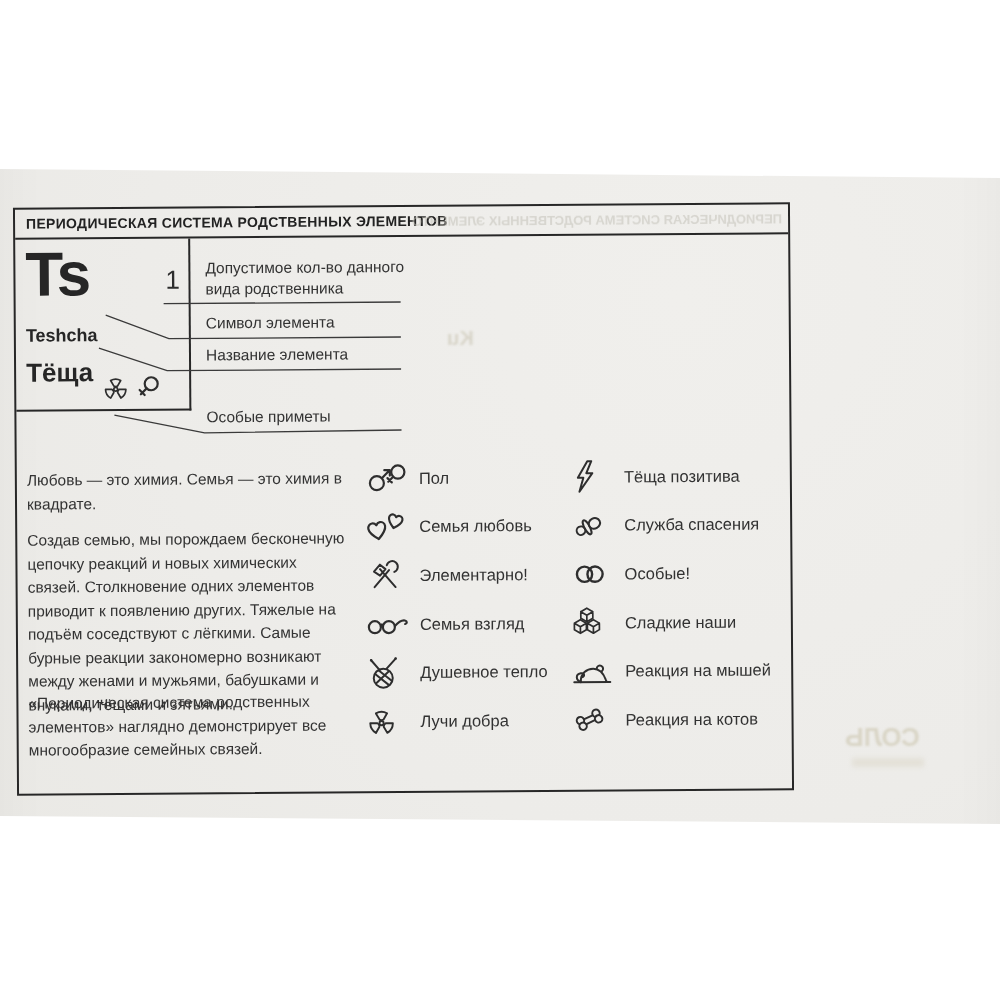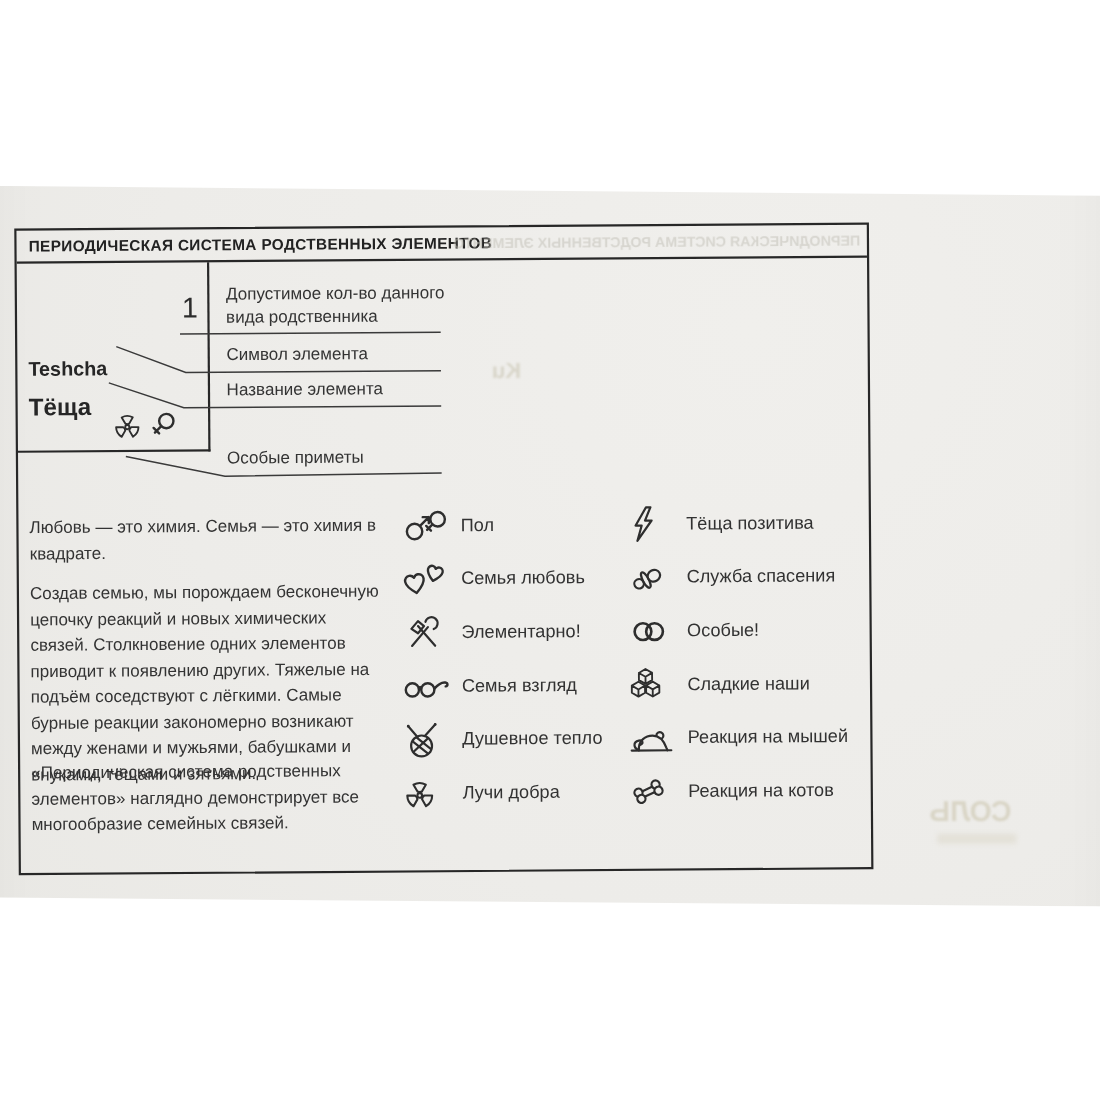--- a/index.html
+++ b/index.html
@@ -12,21 +12,21 @@
   .frame{position:absolute;left:15px;top:205px;width:773px;height:584px;
          border:2px solid #272727;transform:rotate(-0.4deg);}
   .title-bar{position:absolute;left:0;top:0;width:100%;height:28px;border-bottom:2px solid #272727;overflow:hidden;}
   .title-text{position:absolute;left:11px;top:6px;font-size:14px;font-weight:bold;letter-spacing:.3px;color:#222;}
   .ghost-title{position:absolute;right:6px;top:7px;width:370px;font-size:13px;font-weight:bold;
                color:#c3c1b8;opacity:.55;transform:scaleX(-1);white-space:nowrap;overflow:hidden;filter:blur(.6px);}
   .card{position:absolute;left:0;top:30px;width:173px;height:170px;
         border-right:2px solid #272727;border-bottom:2px solid #272727;}
   .card-symbol{position:absolute;left:10px;top:2px;font-size:62px;font-weight:bold;letter-spacing:-2px;color:#262626;line-height:1.05;}
   .card-lat{position:absolute;left:10px;top:86px;font-size:18px;font-weight:bold;color:#262626;}
-  .card-rus{position:absolute;left:10px;top:118px;font-size:22px;font-weight:bold;color:#262626;}
+  .card-rus{position:absolute;left:10px;top:118px;font-size:26px;font-weight:bold;color:#262626;}
   .card-icons{position:absolute;left:86px;bottom:3px;display:flex;align-items:flex-end;gap:5px;}
   .count{position:absolute;left:150px;top:56px;font-size:26px;color:#2c2c2c;}
   .callout{position:absolute;left:190px;width:212px;font-size:15.5px;line-height:21px;color:#333;}
   .c1{top:49px;}.c2{top:104px;}.c3{top:136px;}.c4{top:198px;}
   .callout-svg{position:absolute;left:0;top:0;pointer-events:none;}
   .paras{position:absolute;left:10px;top:0;width:330px;}
   .paras p{position:absolute;margin:0;width:324px;font-size:15.5px;line-height:23.5px;color:#333;}
   .p1{top:259px;}.p2{top:319px;}.p3{top:482px;}
   .legend-col{position:absolute;top:247px;width:215px;}
   .legend-left{left:348px;}
@@ -48,20 +48,21 @@
   <div class="paper">
 
     <div class="frame">
 
       <div class="title-bar">
         <span class="title-text">ПЕРИОДИЧЕСКАЯ СИСТЕМА РОДСТВЕННЫХ ЭЛЕМЕНТОВ</span>
         <span class="ghost-title">ПЕРИОДИЧЕСКАЯ СИСТЕМА РОДСТВЕННЫХ ЭЛЕМЕНТОВ</span>
       </div>
 
       <div class="card">
+        <div class="card-symbol">Ts</div>
         <div class="card-lat">Teshcha</div>
         <div class="card-rus">Тёща</div>
         <div class="card-icons">
           <span>
             <svg class="li" width="27" height="29" viewBox="0 0 30 32" style="stroke-width:1.9">
               <g transform="translate(15,18)">
                 <path d="M-2 -3.6 L-5.6 -9.8 A11.4 11.4 0 0 1 5.6 -9.8 L2 -3.6 A4.1 4.1 0 0 1 -2 -3.6 Z"></path>
                 <path transform="rotate(120)" d="M-2 -3.6 L-5.6 -9.8 A11.4 11.4 0 0 1 5.6 -9.8 L2 -3.6 A4.1 4.1 0 0 1 -2 -3.6 Z"></path>
                 <path transform="rotate(240)" d="M-2 -3.6 L-5.6 -9.8 A11.4 11.4 0 0 1 5.6 -9.8 L2 -3.6 A4.1 4.1 0 0 1 -2 -3.6 Z"></path>
                 <circle r="2.1"></circle>

